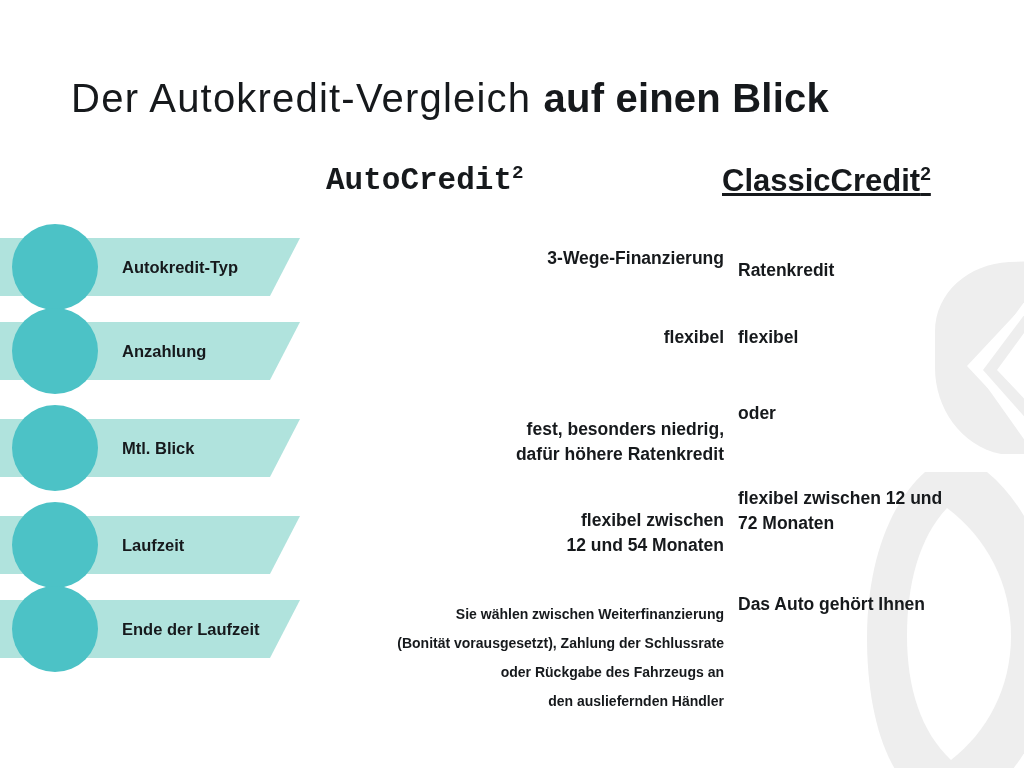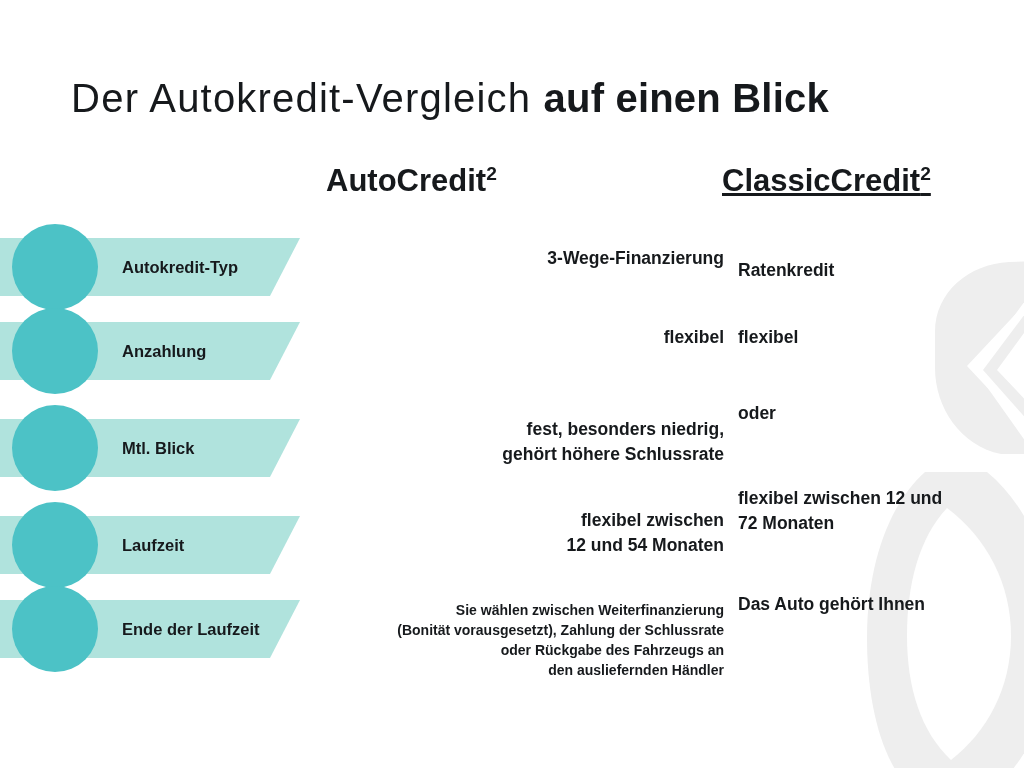--- a/index.html
+++ b/index.html
@@ -72,21 +72,21 @@
     font-weight: 700;
     color: #16191c;
     white-space: nowrap;
   }
   .col-head sup {
     font-size: 0.62em;
     font-weight: 700;
     vertical-align: super;
     line-height: 0;
   }
-  .col-head-1 { left: 326px; }
+  .col-head-1 { left: 326px; font-family: Liberation Mono, monospace; }
   .col-head-2 { left: 722px; text-decoration: underline; }
 
   
   .row {
     position: absolute;
     left: 0;
     width: 1024px;
     height: 96px;
   }
   .banner {
@@ -136,21 +136,21 @@
     text-align: right;
   }
   .cell-b {
     left: 738px;
     width: 268px;
     font-size: 17.5px;
     line-height: 25px;
   }
   .cell.small {
     font-size: 14px;
-    line-height: 20px;
+    line-height: 29px;
   }
 </style>
 </head>
 <body>
 
 <div id="stage">
 
   <div class="watermark-layer">
     <svg class="wm wm-top" viewBox="0 0 170 200" aria-hidden="true">
       <path d="M30 74 C30 34 64 6 104 4 L168 2 L168 44 L120 46 L120 46 L62 108 L120 170 L128 196 L96 196 C56 188 30 150 30 110 Z" fill="#eeeeee"></path>
@@ -190,21 +190,21 @@
     <div class="row-label">Anzahlung</div>
     <div class="cell cell-a" style="top:11px">flexibel</div>
     <div class="cell cell-b" style="top:11px">flexibel</div>
   </div>
 
   <div class="row" style="top:411px">
     <div class="banner"></div>
     <div class="bubble"></div>
     <div class="row-label">Mtl. Blick</div>
     <div class="cell cell-a" style="top:6px">fest, besonders niedrig,
-gehört höhere Schlussrate</div>
+dafür höhere Ratenkredit</div>
     <div class="cell cell-b" style="top:-10px">oder</div>
   </div>
 
   <div class="row" style="top:508px">
     <div class="banner"></div>
     <div class="bubble"></div>
     <div class="row-label">Laufzeit</div>
     <div class="cell cell-a" style="top:0">flexibel zwischen
 12 und 54 Monaten</div>
     <div class="cell cell-b" style="top:-22px">flexibel zwischen 12 und

